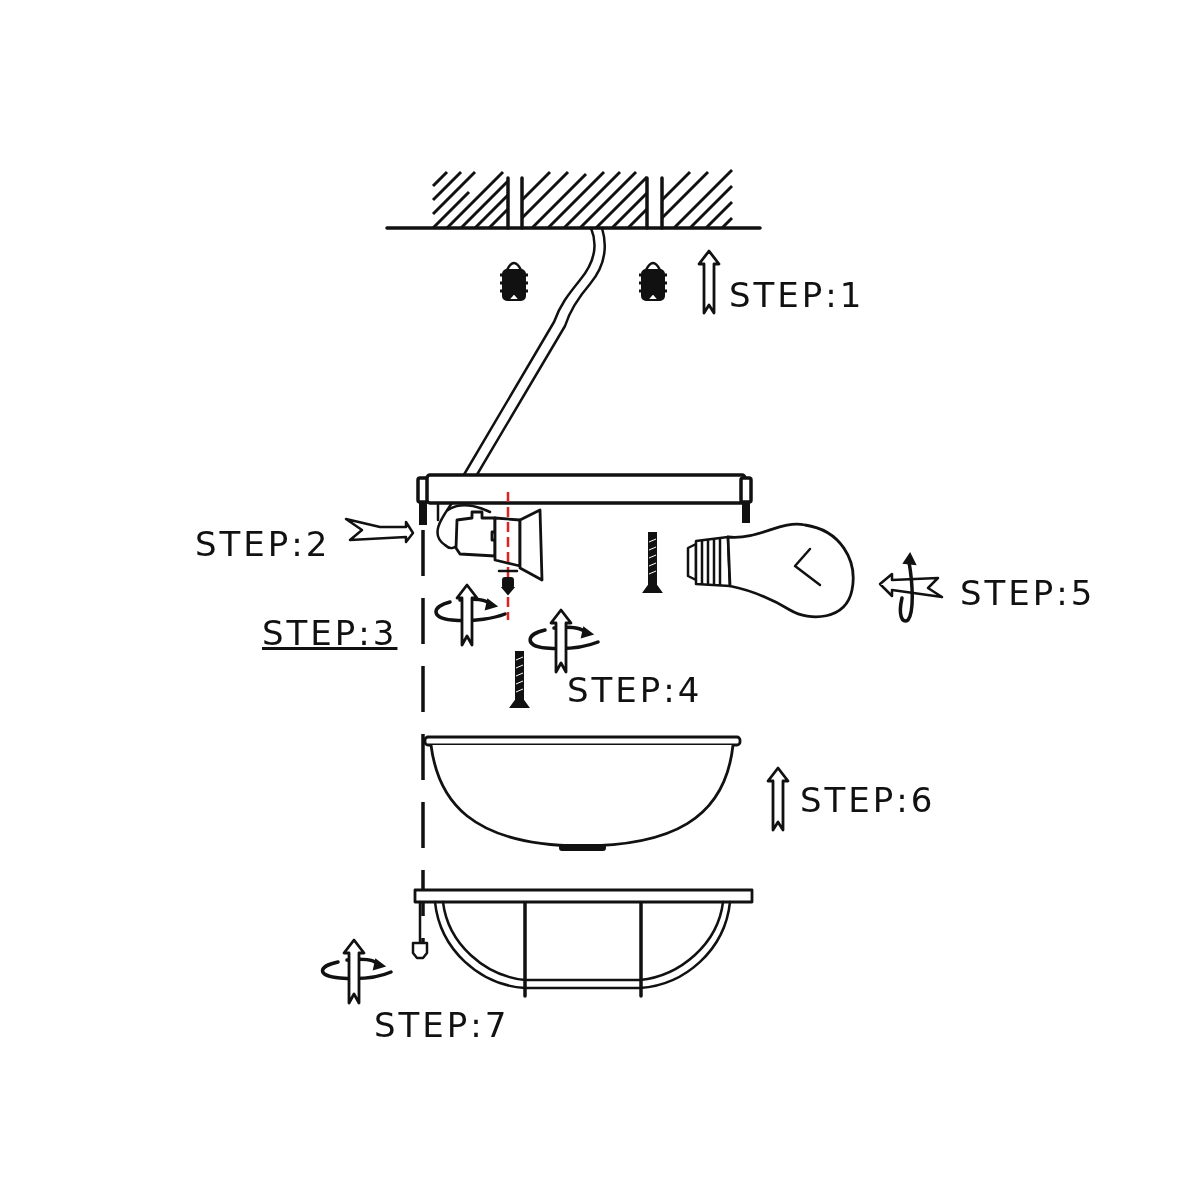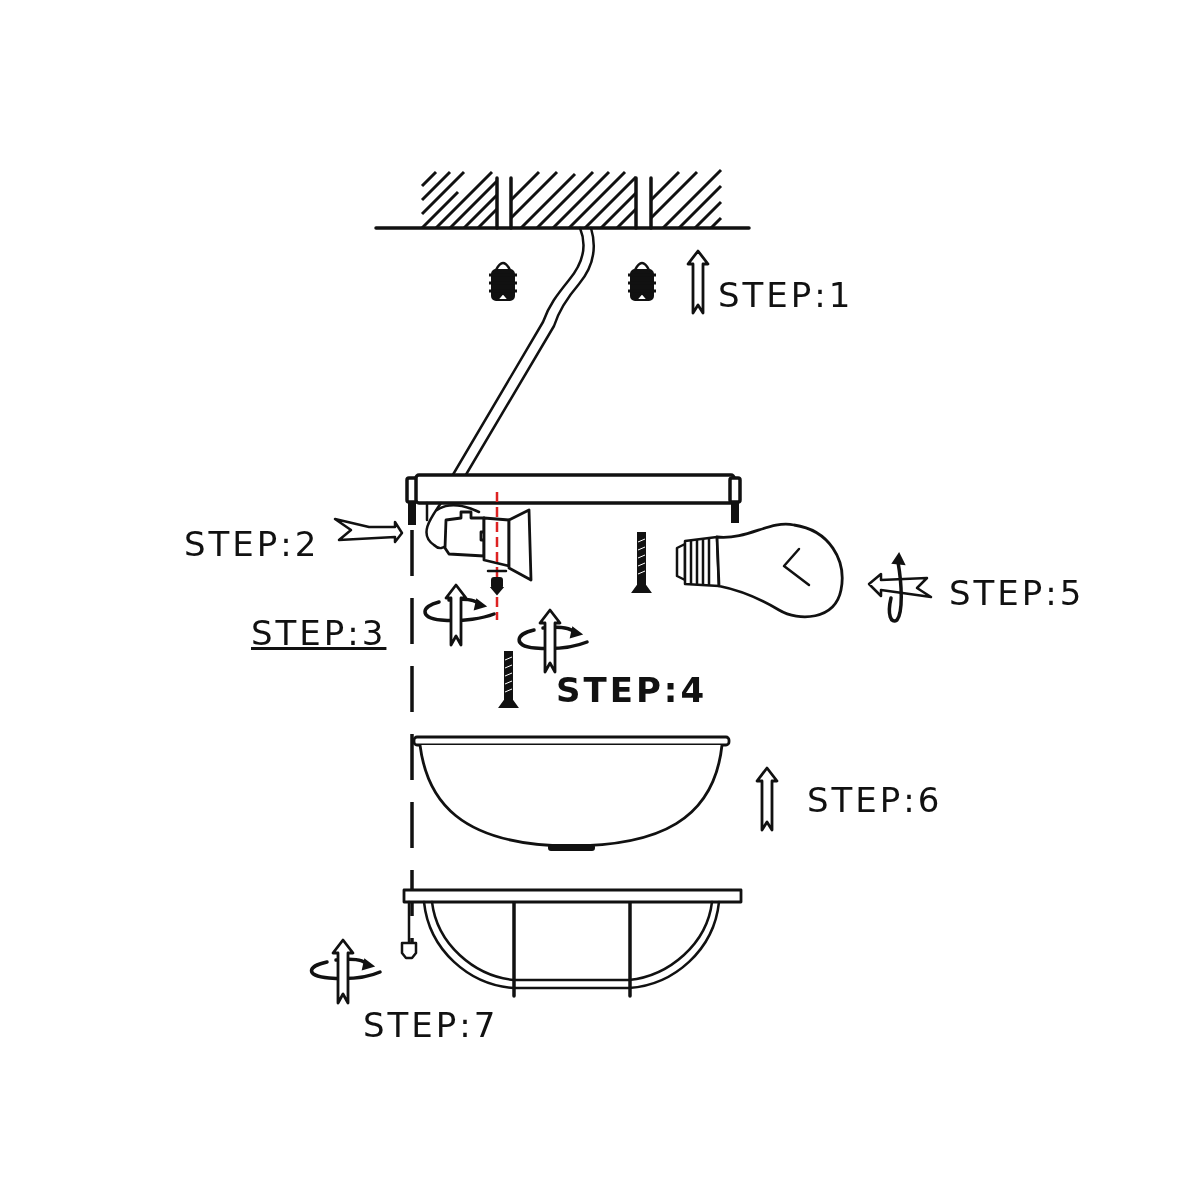--- a/index.html
+++ b/index.html
@@ -1,17 +1,17 @@
 <!DOCTYPE html>
 <html><head>
   <meta charset="utf-8">
   <style>
     html, body { margin: 0; padding: 0; background: #ffffff; }
     body { width: 1200px; height: 1200px; position: relative; overflow: hidden; }
-    #diagram { position: absolute; left: 1px; top: 0; width: 956px; height: 1200px; padding-left: 8px; }
+    #diagram { position: absolute; left: 12px; top: 0; width: 956px; height: 1200px; padding-left: 8px; }
     .step-label {
       position: absolute;
       font-family: "DejaVu Sans", sans-serif;
       font-size: 34px;
       font-weight: normal;
       color: #111111;
       letter-spacing: 3px;
       line-height: 1;
       white-space: nowrap;
     }
@@ -186,17 +186,17 @@
       <path class="ln" d="M327 960 C347 958 356 960 358 965"></path>
       <path class="fk" d="M356 960 L364 966 L354 969 Z"></path>
       <path class="fw" d="M334 940 L344 953 L339 953 L339 1003 L334 994 L329 1003 L329 953 L324 953 Z" style="stroke-width:2.8"></path>
     </g>
   </svg>
 
   
   <div class="step-label" style="left:717px; top:278px;">STEP:1</div>
   <div class="step-label" style="left:183px; top:527px;">STEP:2</div>
   <div class="step-label" style="left:250px; top:616px;text-decoration:underline;">STEP:3</div>
-  <div class="step-label" style="left:555px; top:673px;font-weight:bold;">STEP:4</div>
+  <div class="step-label" style="left:555px; top:673px;">STEP:4</div>
   <div class="step-label" style="left:948px; top:576px;">STEP:5</div>
-  <div class="step-label" style="left:788px; top:783px;margin-left:18px;">STEP:6</div>
+  <div class="step-label" style="left:788px; top:783px;">STEP:6</div>
   <div class="step-label" style="left:362px; top:1008px;">STEP:7</div>
 </div>
 
 </body></html>

